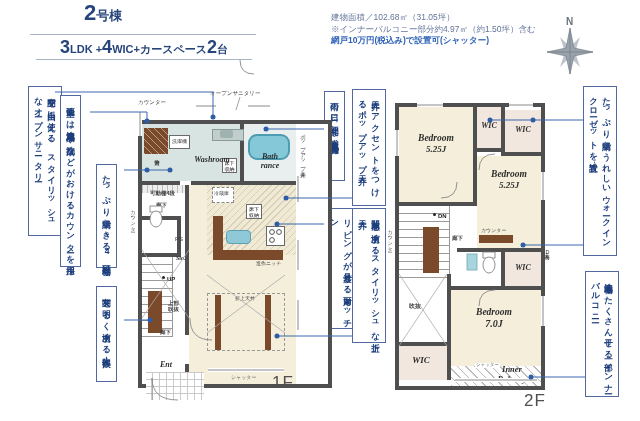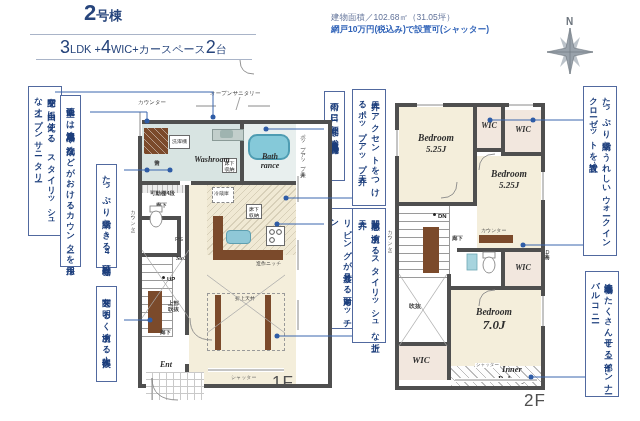--- a/index.html
+++ b/index.html
@@ -38,27 +38,28 @@
 </style>
 </head>
 <body>
 
 <div class="canvas">
 
   <div class="abs" style="left:84px;top:0;color:#27457c;">
     <span style="font-size:22px;font-weight:bold;">2</span><span style="font-size:13px;font-weight:bold;">号棟</span>
   </div>
   <div class="abs" style="left:30px;top:34px;width:226px;height:1px;background:#a9b4c8;"></div>
-  <div class="abs" style="left:60px;top:37px;color:#27457c;font-weight:normal;">
+  <div class="abs" style="left:60px;top:37px;color:#27457c;font-weight:bold;">
     <span style="font-size:18px;">3</span><span style="font-size:11px;">LDK +</span><span style="font-size:18px;">4</span><span style="font-size:11px;">WIC+カースペース</span><span style="font-size:18px;">2</span><span style="font-size:11px;">台</span>
   </div>
   <div class="abs" style="left:36px;top:59px;width:216px;height:1px;background:#a9b4c8;"></div>
 
   <div class="abs" style="left:331px;top:12px;font-size:8.5px;line-height:11.5px;color:#64759b;">
     <div>建物面積／102.68㎡（31.05坪）</div>
+    <div>※インナーバルコニー部分約4.97㎡（約1.50坪）含む</div>
     <div style="color:#2f62b8;font-weight:bold;">網戸10万円(税込み)で設置可(シャッター)</div>
   </div>
 
   <div class="abs" style="left:543px;top:12px;">
     <svg width="56" height="66" viewBox="0 0 56 66">
       <text x="23" y="13" font-size="10" font-weight="bold" fill="#6d757e">N</text>
       <polygon points="27,35 37,25 32,40 37,55 27,45 17,55 22,40 17,25" fill="#bcc3ca"></polygon>
       <polygon points="27,16 31,36 50,40 31,44 27,62 23,44 4,40 23,36" fill="#99a2ab" stroke="#6d757e" stroke-width="0.6"></polygon>
       <line x1="27" y1="16" x2="27" y2="62" stroke="#6d757e" stroke-width="0.6"></line>
       <line x1="4" y1="40" x2="50" y2="40" stroke="#6d757e" stroke-width="0.6"></line>
@@ -201,21 +202,21 @@
 
     <div class="sl" style="left:10px;top:196px;font-size:6px;font-weight:bold;">吹抜</div>
     <div class="wall" style="left:48px;top:167px;width:4px;height:106px;"></div>
     <div class="wall" style="left:0;top:235px;width:48px;height:4px;"></div>
     <div class="abs pink" style="left:0;top:239px;width:48px;height:34px;"></div>
     <div class="rm" style="left:0px;top:248px;width:44px;font-size:9px;">WIC</div>
 
     <div class="abs cream" style="left:52px;top:183px;width:90px;height:76px;"></div>
     <div class="rm" style="left:62px;top:200px;width:66px;">
       <div style="font-size:9.5px;">Bedroom</div>
-      <div style="font-size:13px;">7.0J</div>
+      <div style="font-size:10px;">7.0J</div>
     </div>
     <div class="abs balc" style="left:52px;top:259px;width:90px;height:20px;"></div>
     <div class="sl" style="left:76px;top:256px;font-size:4.5px;color:#555;background:#fff;padding:0 1px;">シャッター</div>
     <div class="rm" style="left:86px;top:258px;width:54px;font-size:8.5px;">
       <div>Inner</div>
       <div>Balcony</div>
     </div>
   </div>
 
   <div class="sv" style="left:387px;top:226px;font-size:5px;">カウンター</div>

